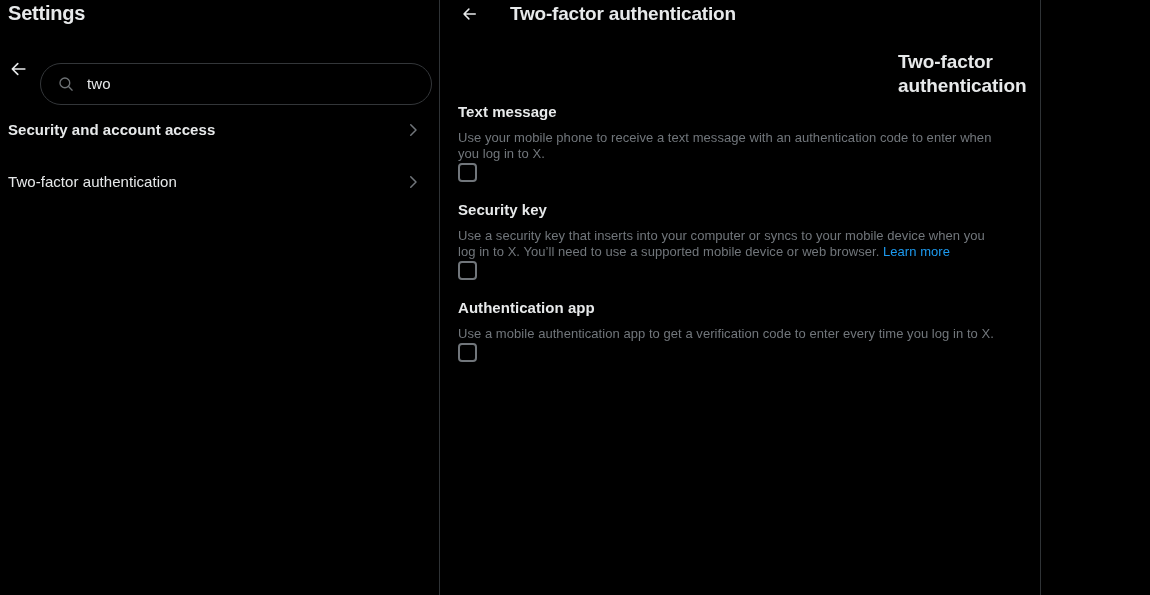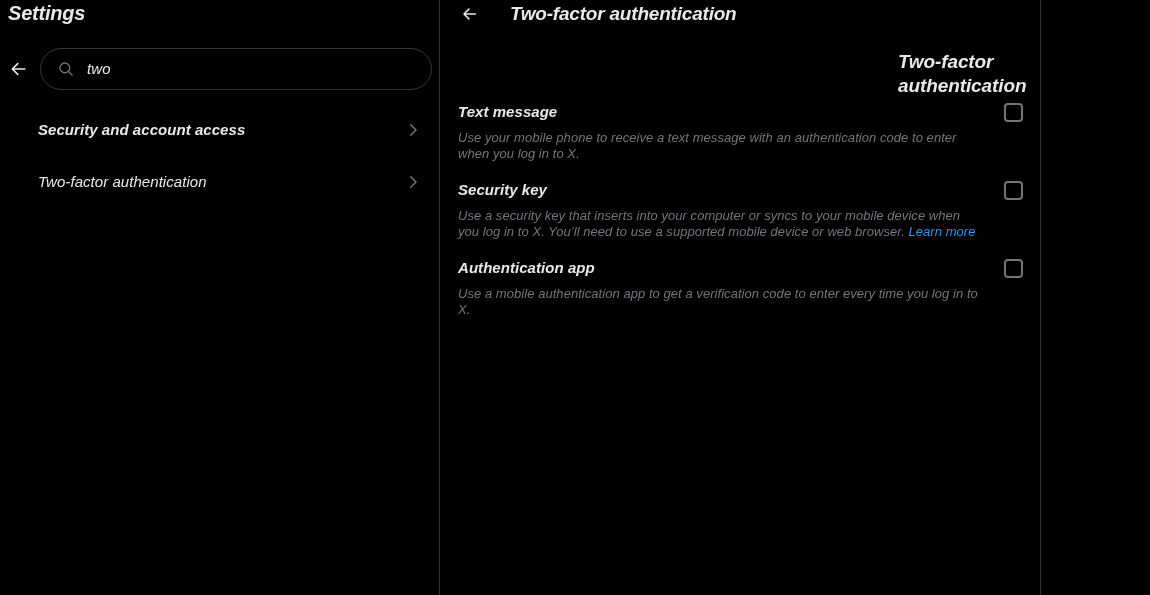--- a/index.html
+++ b/index.html
@@ -16,21 +16,20 @@
     color: #e7e9ea;
     -webkit-font-smoothing: antialiased;
   }
 
   .app {
     position: relative;
     width: 1150px;
     height: 595px;
     display: flex;
     background: #000000;
-    font-style: italic;
   }
 
   
   .left-panel {
     position: relative;
     width: 440px;
     height: 595px;
     flex: 0 0 440px;
     border-right: 1px solid #2f3336;
     background: #000000;
@@ -64,21 +63,21 @@
     display: flex;
     align-items: center;
     justify-content: center;
     border-radius: 50%;
     cursor: pointer;
   }
 
   .search-box {
     position: absolute;
     left: 40px;
-    top: 0;
+    top: 15px;
     width: 392px;
     height: 42px;
     border: 1px solid #333639;
     border-radius: 9999px;
     display: flex;
     align-items: center;
     padding: 0 16px;
     background: #000000;
     cursor: text;
   }
@@ -96,21 +95,20 @@
     color: #e7e9ea;
     line-height: 20px;
     letter-spacing: 0.1px;
   }
 
   .nav-list {
     position: absolute;
     left: 0;
     top: 104px;
     width: 440px;
-    padding-left: 30px;
   }
 
   .nav-item {
     position: relative;
     display: flex;
     align-items: center;
     justify-content: space-between;
     height: 52px;
     padding: 0 16px 0 8px;
     cursor: pointer;
@@ -190,20 +188,21 @@
     top: 94px;
     width: 601px;
   }
 
   .option-row {
     position: relative;
     display: flex;
     align-items: flex-start;
     padding: 8px 18px 10px 18px;
     cursor: pointer;
+    flex-direction: column;
   }
 
   .option-text {
     flex: 1 1 auto;
     min-width: 0;
     padding-right: 20px;
   }
 
   .option-title {
     font-size: 15px;

